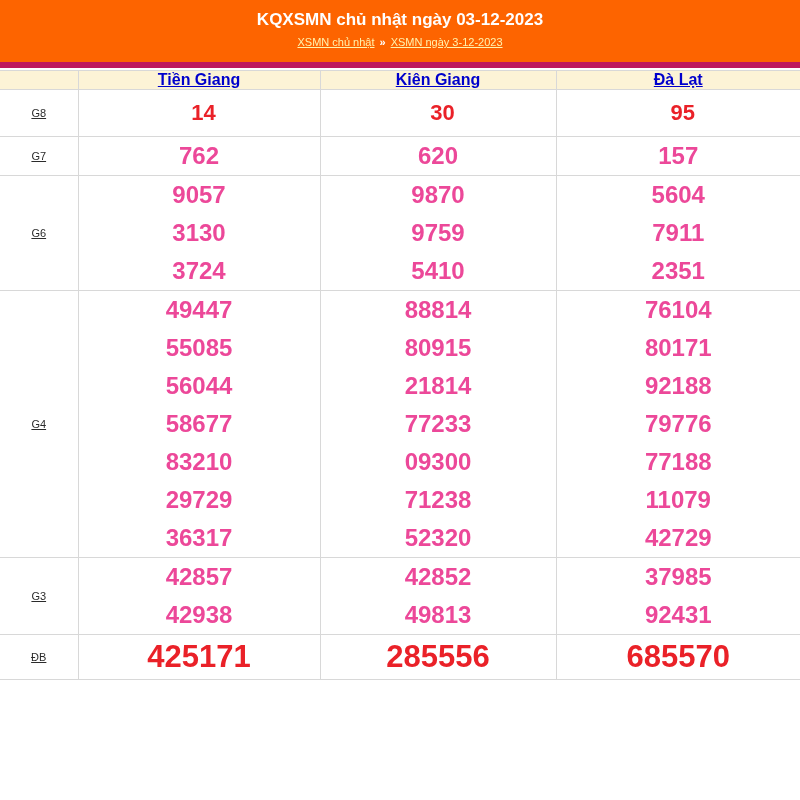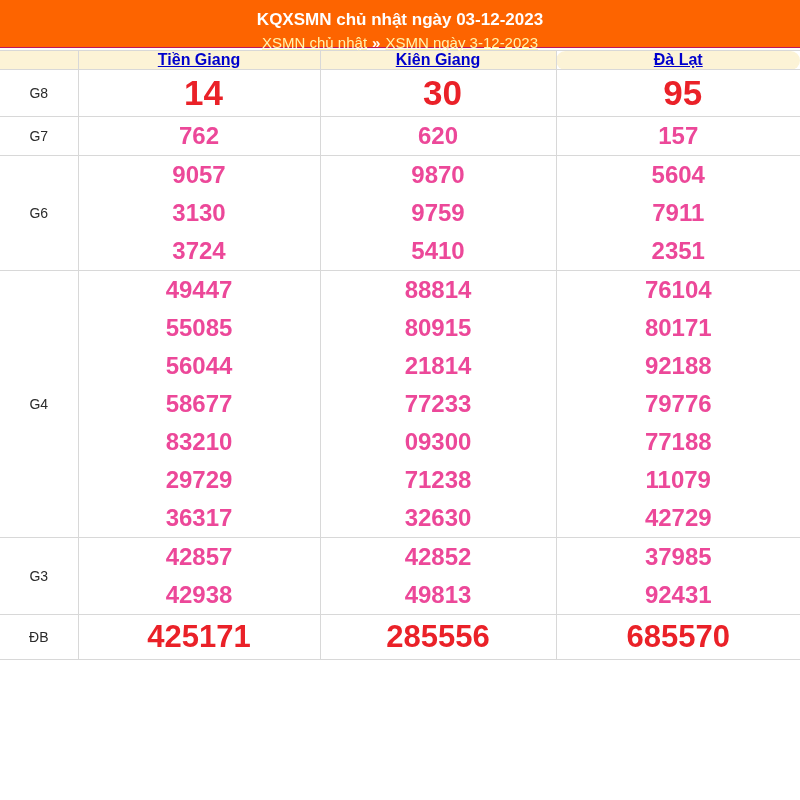--- a/index.html
+++ b/index.html
@@ -4,34 +4,34 @@
 <style>
   * { margin: 0; padding: 0; box-sizing: border-box; }
   html, body {
     width: 800px; height: 800px;
     background: #ffffff;
     font-family: "Liberation Sans", sans-serif;
     overflow: hidden;
   }
   
   .page-header {
-    height: 48px;
+    height: 68px;
     background: var(--header-bg, #fd6400);
-    border-bottom: 1px solid #be185d;
+    border-bottom: 6px solid #be185d;
     text-align: center;
     padding-top: 8px;
   }
   .page-title {
     color: #ffffff;
     font-size: 17px;
     font-weight: bold;
     line-height: 24px;
   }
   .breadcrumb {
-    font-size: 15px;
+    font-size: 11px;
     line-height: 21px;
     color: #ffffff;
   }
   .breadcrumb a {
     color: #fff3ae;
     text-decoration: underline;
     cursor: pointer;
   }
   .breadcrumb .sep {
     color: #ffffff;
@@ -49,44 +49,45 @@
   col.c-1 { width: 242px; }
   col.c-2 { width: 236px; }
   col.c-3 { width: 244px; }
   .results th, .results td {
     border: 1px solid #d8d8d8;
     text-align: center;
     vertical-align: middle;
     padding: 0;
   }
   .results th:first-child, .results td:first-child { border-left: none; }
-  .results th:last-child,  .results td:last-child  { border-right: none; border-radius: 10px; }
+  .results th:last-child,  .results td:last-child  { border-right: none; }
   .results thead tr { height: 16px; background: var(--thead-bg, #fcf3d6); }
   .results thead a {
     color: var(--link-blue, #0000cc);
     font-size: 16px;
     font-weight: bold;
     text-decoration: underline;
     cursor: pointer;
   }
   .prize-label {
-    font-size: 14px;
+    font-size: 11px;
     color: #2b2b2b;
     font-weight: normal;
+    text-decoration: underline;
   }
   .num {
     display: block;
     font-weight: bold;
     font-size: 24px;
     color: #ec4899;
     line-height: 38px;
   }
   tr.row-g8 .num {
     color: var(--highlight-red, #ea2128);
-    font-size: 35px;
+    font-size: 22px;
     line-height: 46px;
     padding-left: 9px;
   }
   tr.row-db .num {
     color: var(--highlight-red, #ea2128);
     font-size: 31px;
     line-height: 44px;
   }
   tr.row-normal { height: 38px; }
   tr.row-g8 { height: 46px; }
@@ -171,21 +172,21 @@
           <span class="num">29729</span>
           <span class="num">36317</span>
         </td>
         <td>
           <span class="num">88814</span>
           <span class="num">80915</span>
           <span class="num">21814</span>
           <span class="num">77233</span>
           <span class="num">09300</span>
           <span class="num">71238</span>
-          <span class="num">32630</span>
+          <span class="num">52320</span>
         </td>
         <td>
           <span class="num">76104</span>
           <span class="num">80171</span>
           <span class="num">92188</span>
           <span class="num">79776</span>
           <span class="num">77188</span>
           <span class="num">11079</span>
           <span class="num">42729</span>
         </td>

